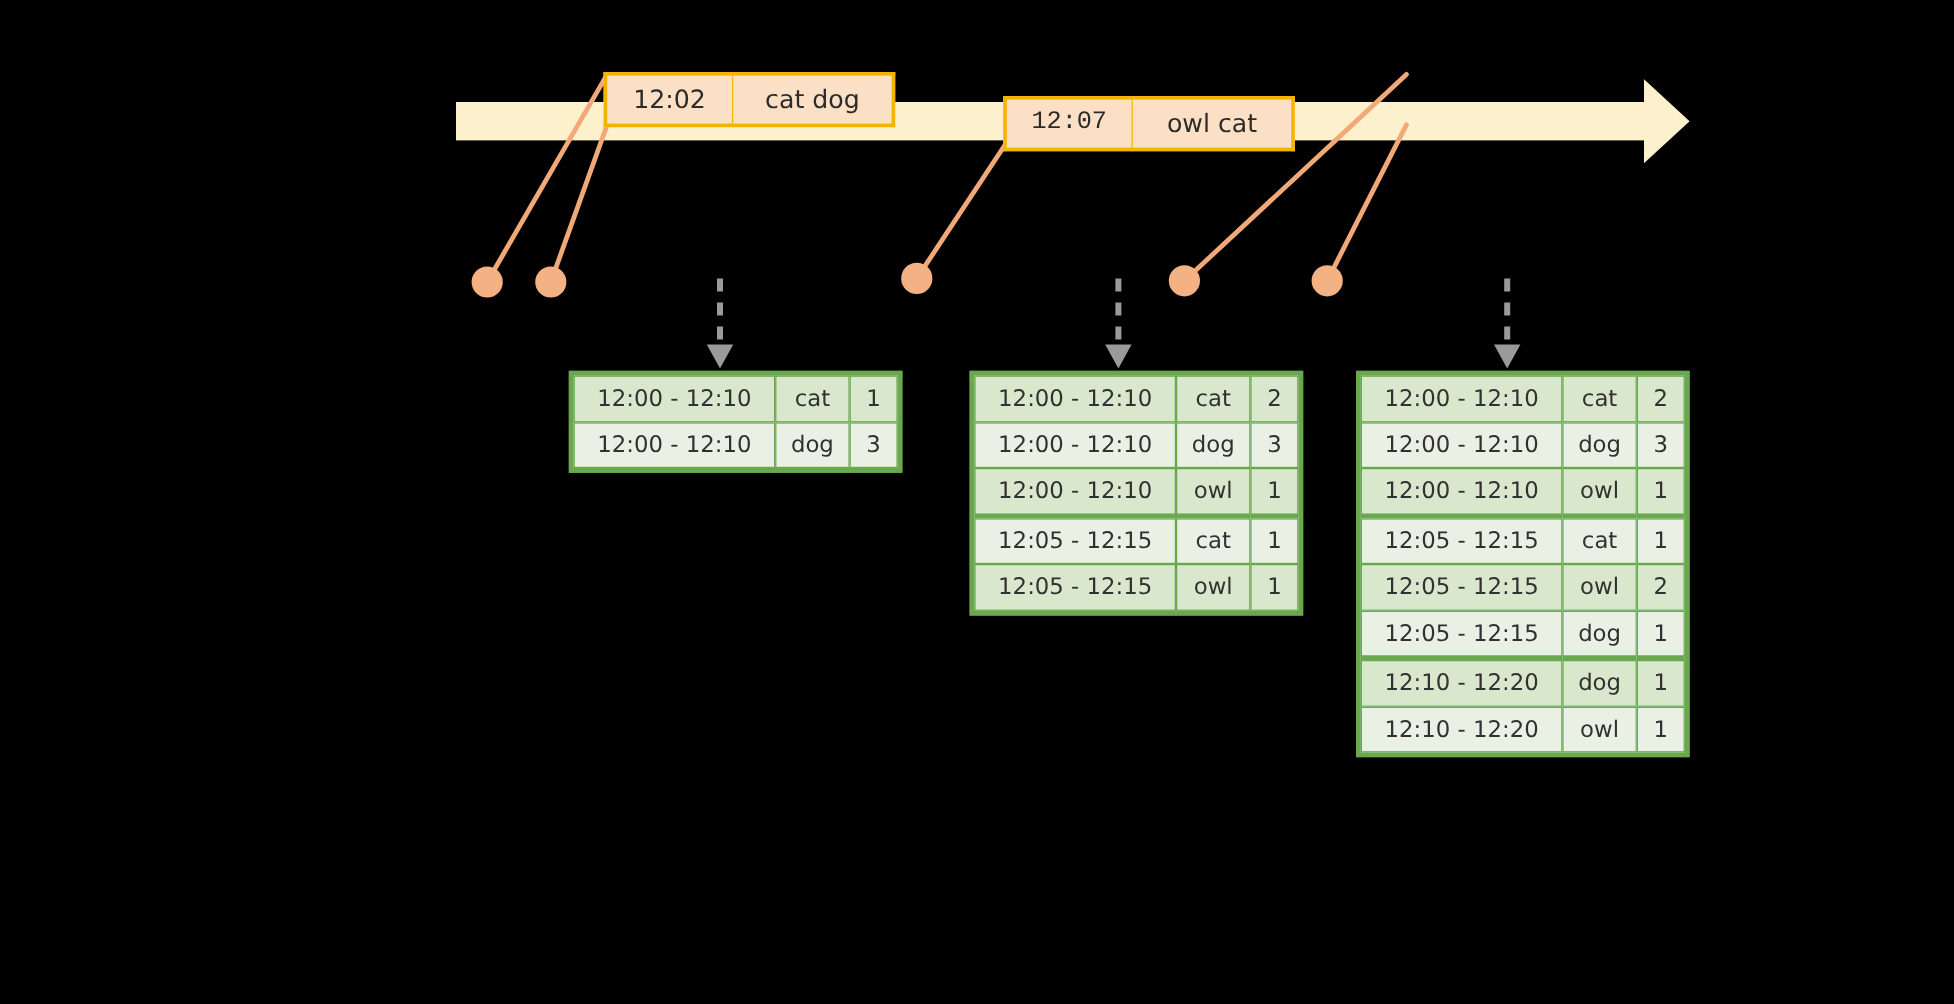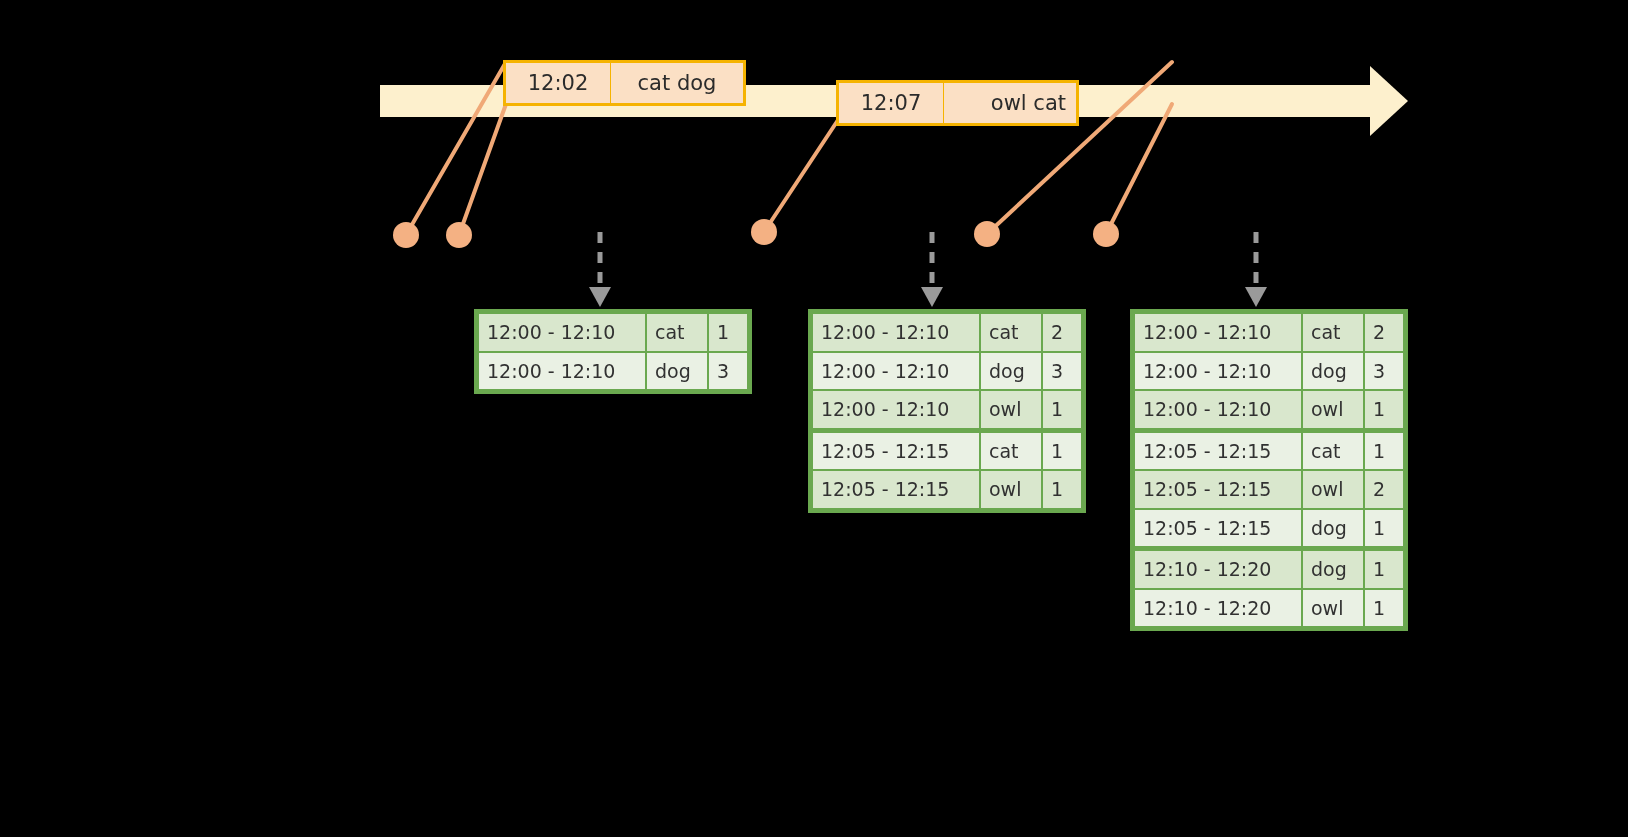--- a/index.html
+++ b/index.html
@@ -45,38 +45,38 @@
     line-height: 1.45;
   }
   .evt-table tr.row-a td { background: #fbe0c5; }
   .evt-table tr.row-b td { background: #fdf2e7; }
   .evt-table td.c-time { width: 84px; }
   .evt-table td.c-words { width: 110px; }
 
   #evt1 { left: 503px; top: 60px; }
   #evt1 td.c-words { width: 112px; }
   #evt2 { left: 836px; top: 80px; }
-  #evt2 td.c-time  { width: 84px; }
-  #evt2 td.c-words { width: 112px; text-align: right; }
+  #evt2 td.c-time  { width: 84px; font-family: Liberation Mono, monospace; }
+  #evt2 td.c-words { width: 112px; }
   #evt3 { left: 1168px; top: 60px; }
   #evt3 td.c-words { width: 102px; }
 
   
   .res-table {
     position: absolute;
     border-collapse: separate;
     border-spacing: 0;
     background: #6aa84f;
     border: 4px solid #6aa84f;
     font-size: 19px;
     color: #313131;
   }
   .res-table td {
     padding: 4px 8px;
-    text-align: left;
+    text-align: center;
     white-space: nowrap;
     line-height: 1.5;
     border: 1.5px solid #6aa84f;
   }
   .res-table tr.shade td { background: #d9e7cd; }
   .res-table tr.plain td { background: #eaf1e4; }
   .res-table tr.group-end td { border-bottom: 4px solid #6aa84f; }
   .res-table td.c-window { min-width: 150px; }
   .res-table td.c-word   { min-width: 44px; }
   .res-table td.c-count  { min-width: 22px; }

